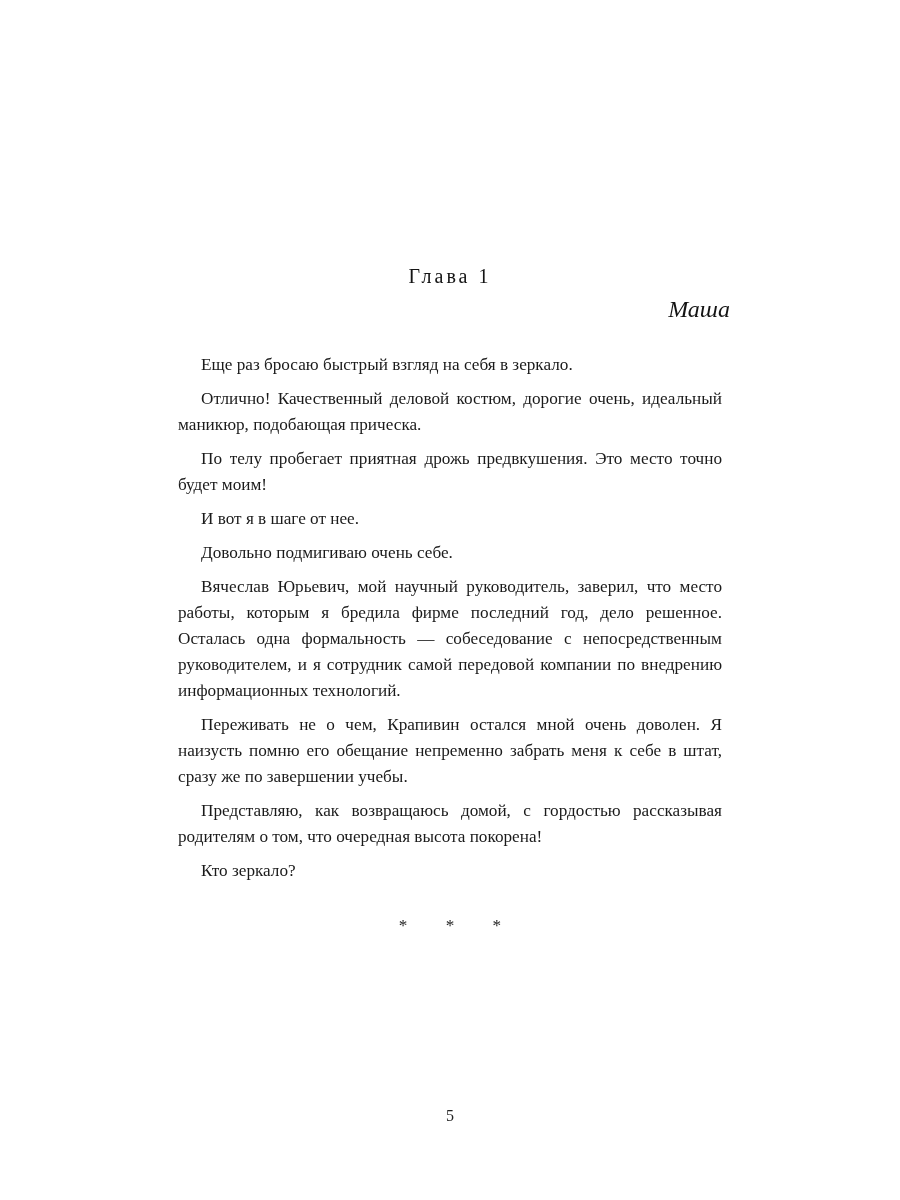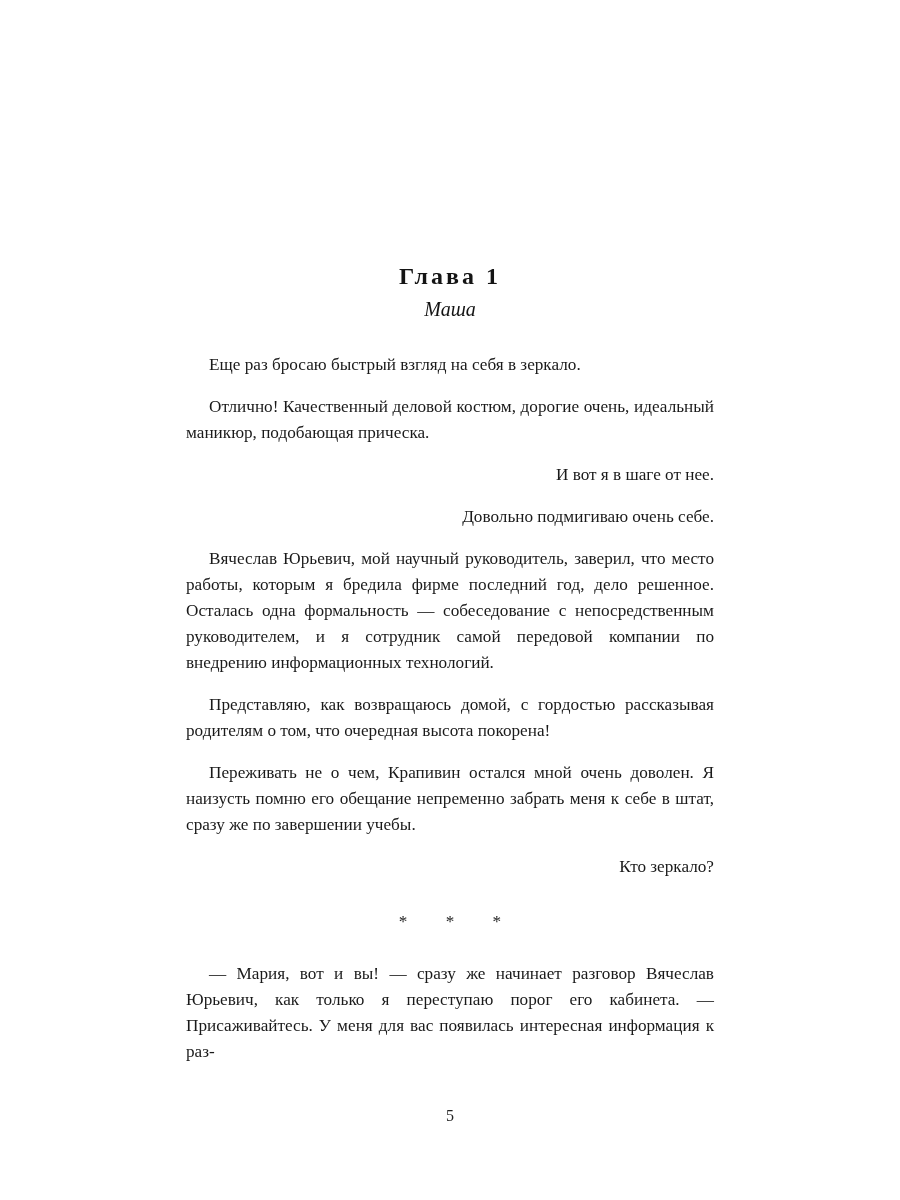--- a/index.html
+++ b/index.html
@@ -26,50 +26,50 @@
 
   .text-block {
     position: absolute;
     left: 170px;
     top: 262px;
     width: 560px;
   }
 
   .chapter-title {
     text-align: center;
-    font-size: 24px;
-    font-weight: bold;
+    font-size: 20px;
+    font-weight: normal;
     letter-spacing: 3px;
     line-height: 28px;
     margin: 0 0 6px 0;
     color: #141414;
   }
 
   .chapter-subtitle {
-    text-align: center;
-    font-size: 20px;
+    text-align: right;
+    font-size: 24px;
     font-style: italic;
     font-weight: normal;
     line-height: 26px;
     margin: 5px 0 30px 0;
     color: #141414;
   }
 
   .body-par {
     font-size: 17.2px;
     line-height: 26px;
     text-align: justify;
     text-indent: 23px;
-    margin: 16px;
+    margin: 8px;
     color: #1a1a1a;
     hyphens: manual;
   }
 
   .body-par.nojustify {
-    text-align: right;
+    text-align: left;
   }
 
   .scene-break {
     text-align: center;
     font-size: 17.2px;
     line-height: 26px;
     margin: 29px 0 26px 0;
     letter-spacing: 17px;
     text-indent: 17px;
     color: #1a1a1a;
@@ -92,28 +92,28 @@
 <div class="page">
 
   <div class="text-block">
 
     <h1 class="chapter-title">Глава 1</h1>
 
     <h2 class="chapter-subtitle">Маша</h2>
 
     <p class="body-par">Еще раз бросаю быстрый взгляд на себя в зеркало.</p>
     <p class="body-par">Отлично! Качественный деловой костюм, дорогие очень, идеальный маникюр, подобающая прическа.</p>
+    <p class="body-par">По телу пробегает приятная дрожь предвкушения. Это место точно будет моим!</p>
     <p class="body-par nojustify">И вот я в шаге от нее.</p>
     <p class="body-par nojustify">Довольно подмигиваю очень себе.</p>
     <p class="body-par">Вячеслав Юрьевич, мой научный руководитель, заверил, что место работы, которым я бредила фирме последний год, дело решенное. Осталась одна формальность — собеседование с непосредственным руководителем, и я сотрудник самой передовой компании по внедрению информационных технологий.</p>
+    <p class="body-par">Переживать не о чем, Крапивин остался мной очень доволен. Я наизусть помню его обещание непременно забрать меня к себе в штат, сразу же по завершении учебы.</p>
     <p class="body-par">Представляю, как возвращаюсь домой, с гордостью рассказывая родителям о том, что очередная высота покорена!</p>
-    <p class="body-par">Переживать не о чем, Крапивин остался мной очень доволен. Я наизусть помню его обещание непременно забрать меня к себе в штат, сразу же по завершении учебы.</p>
     <p class="body-par nojustify">Кто зеркало?</p>
 
     <div class="scene-break">* * *</div>
 
-    <p class="body-par">— Мария, вот и вы! — сразу же начинает разговор Вячеслав Юрьевич, как только я переступаю порог его кабинета. — Присаживайтесь. У меня для вас появилась интересная информация к раз-</p>
 
   </div>
 
   <div class="page-number">5</div>
 
 </div>
 
 </body></html>

